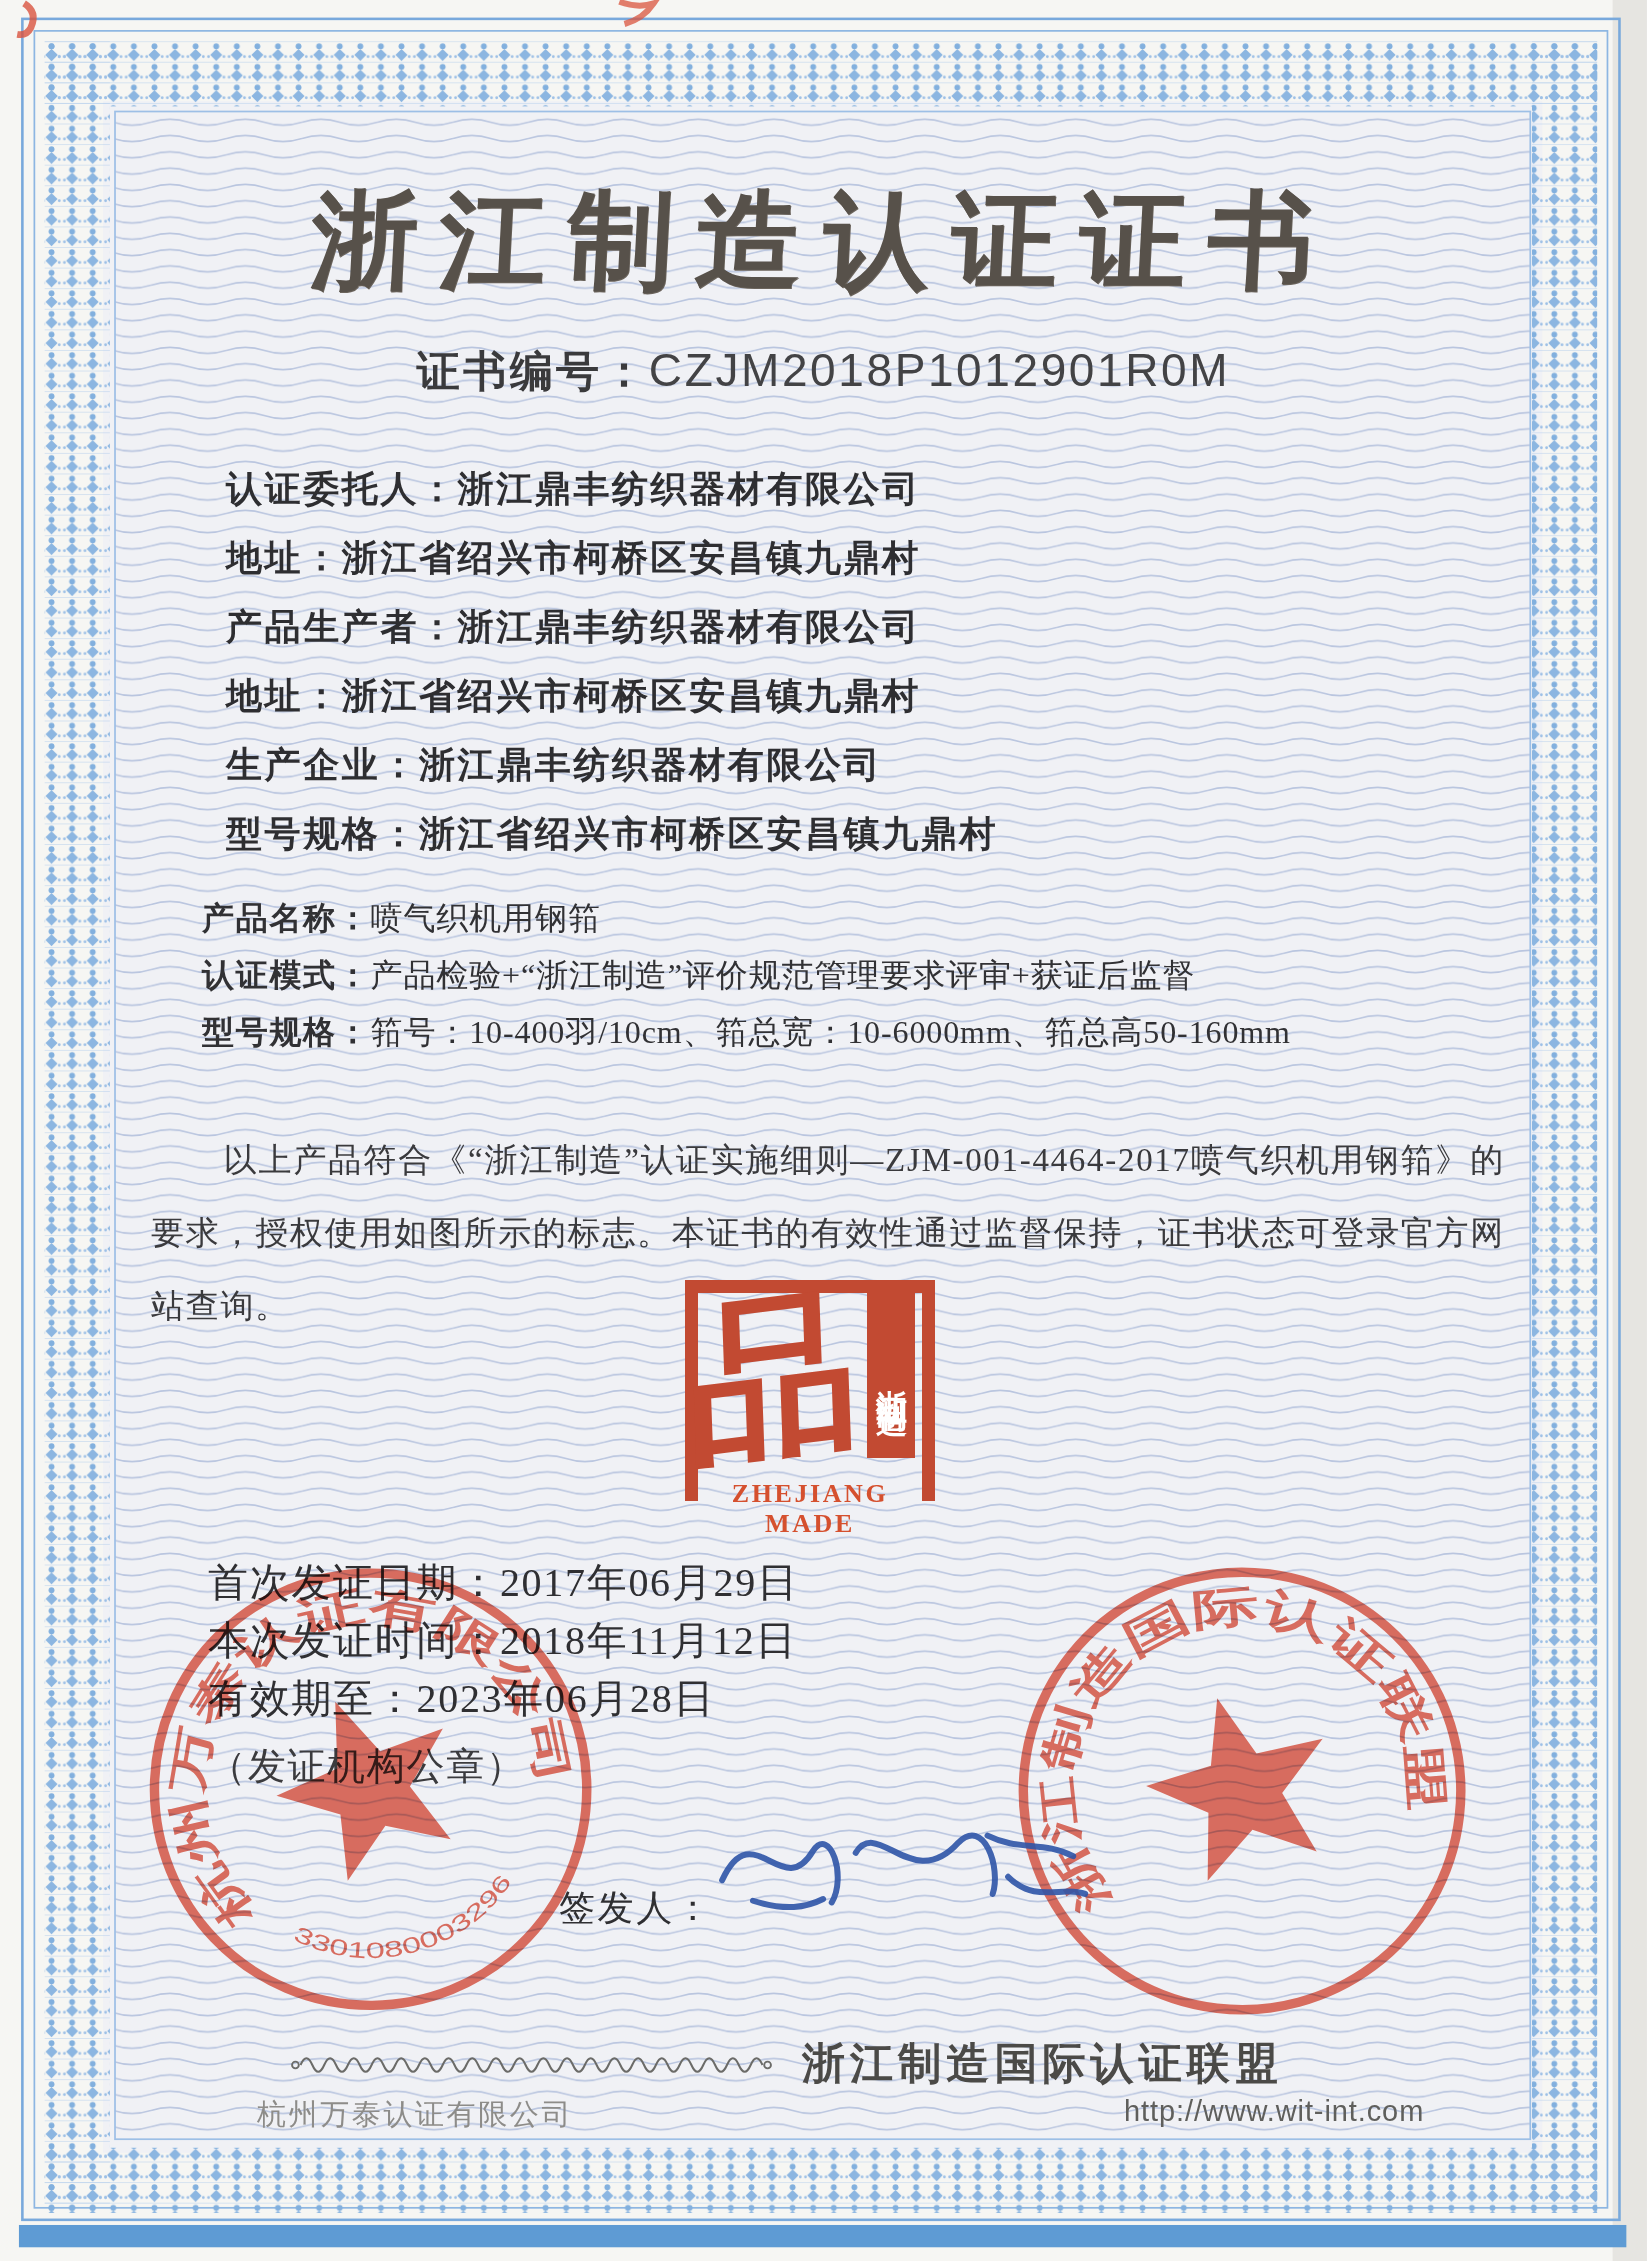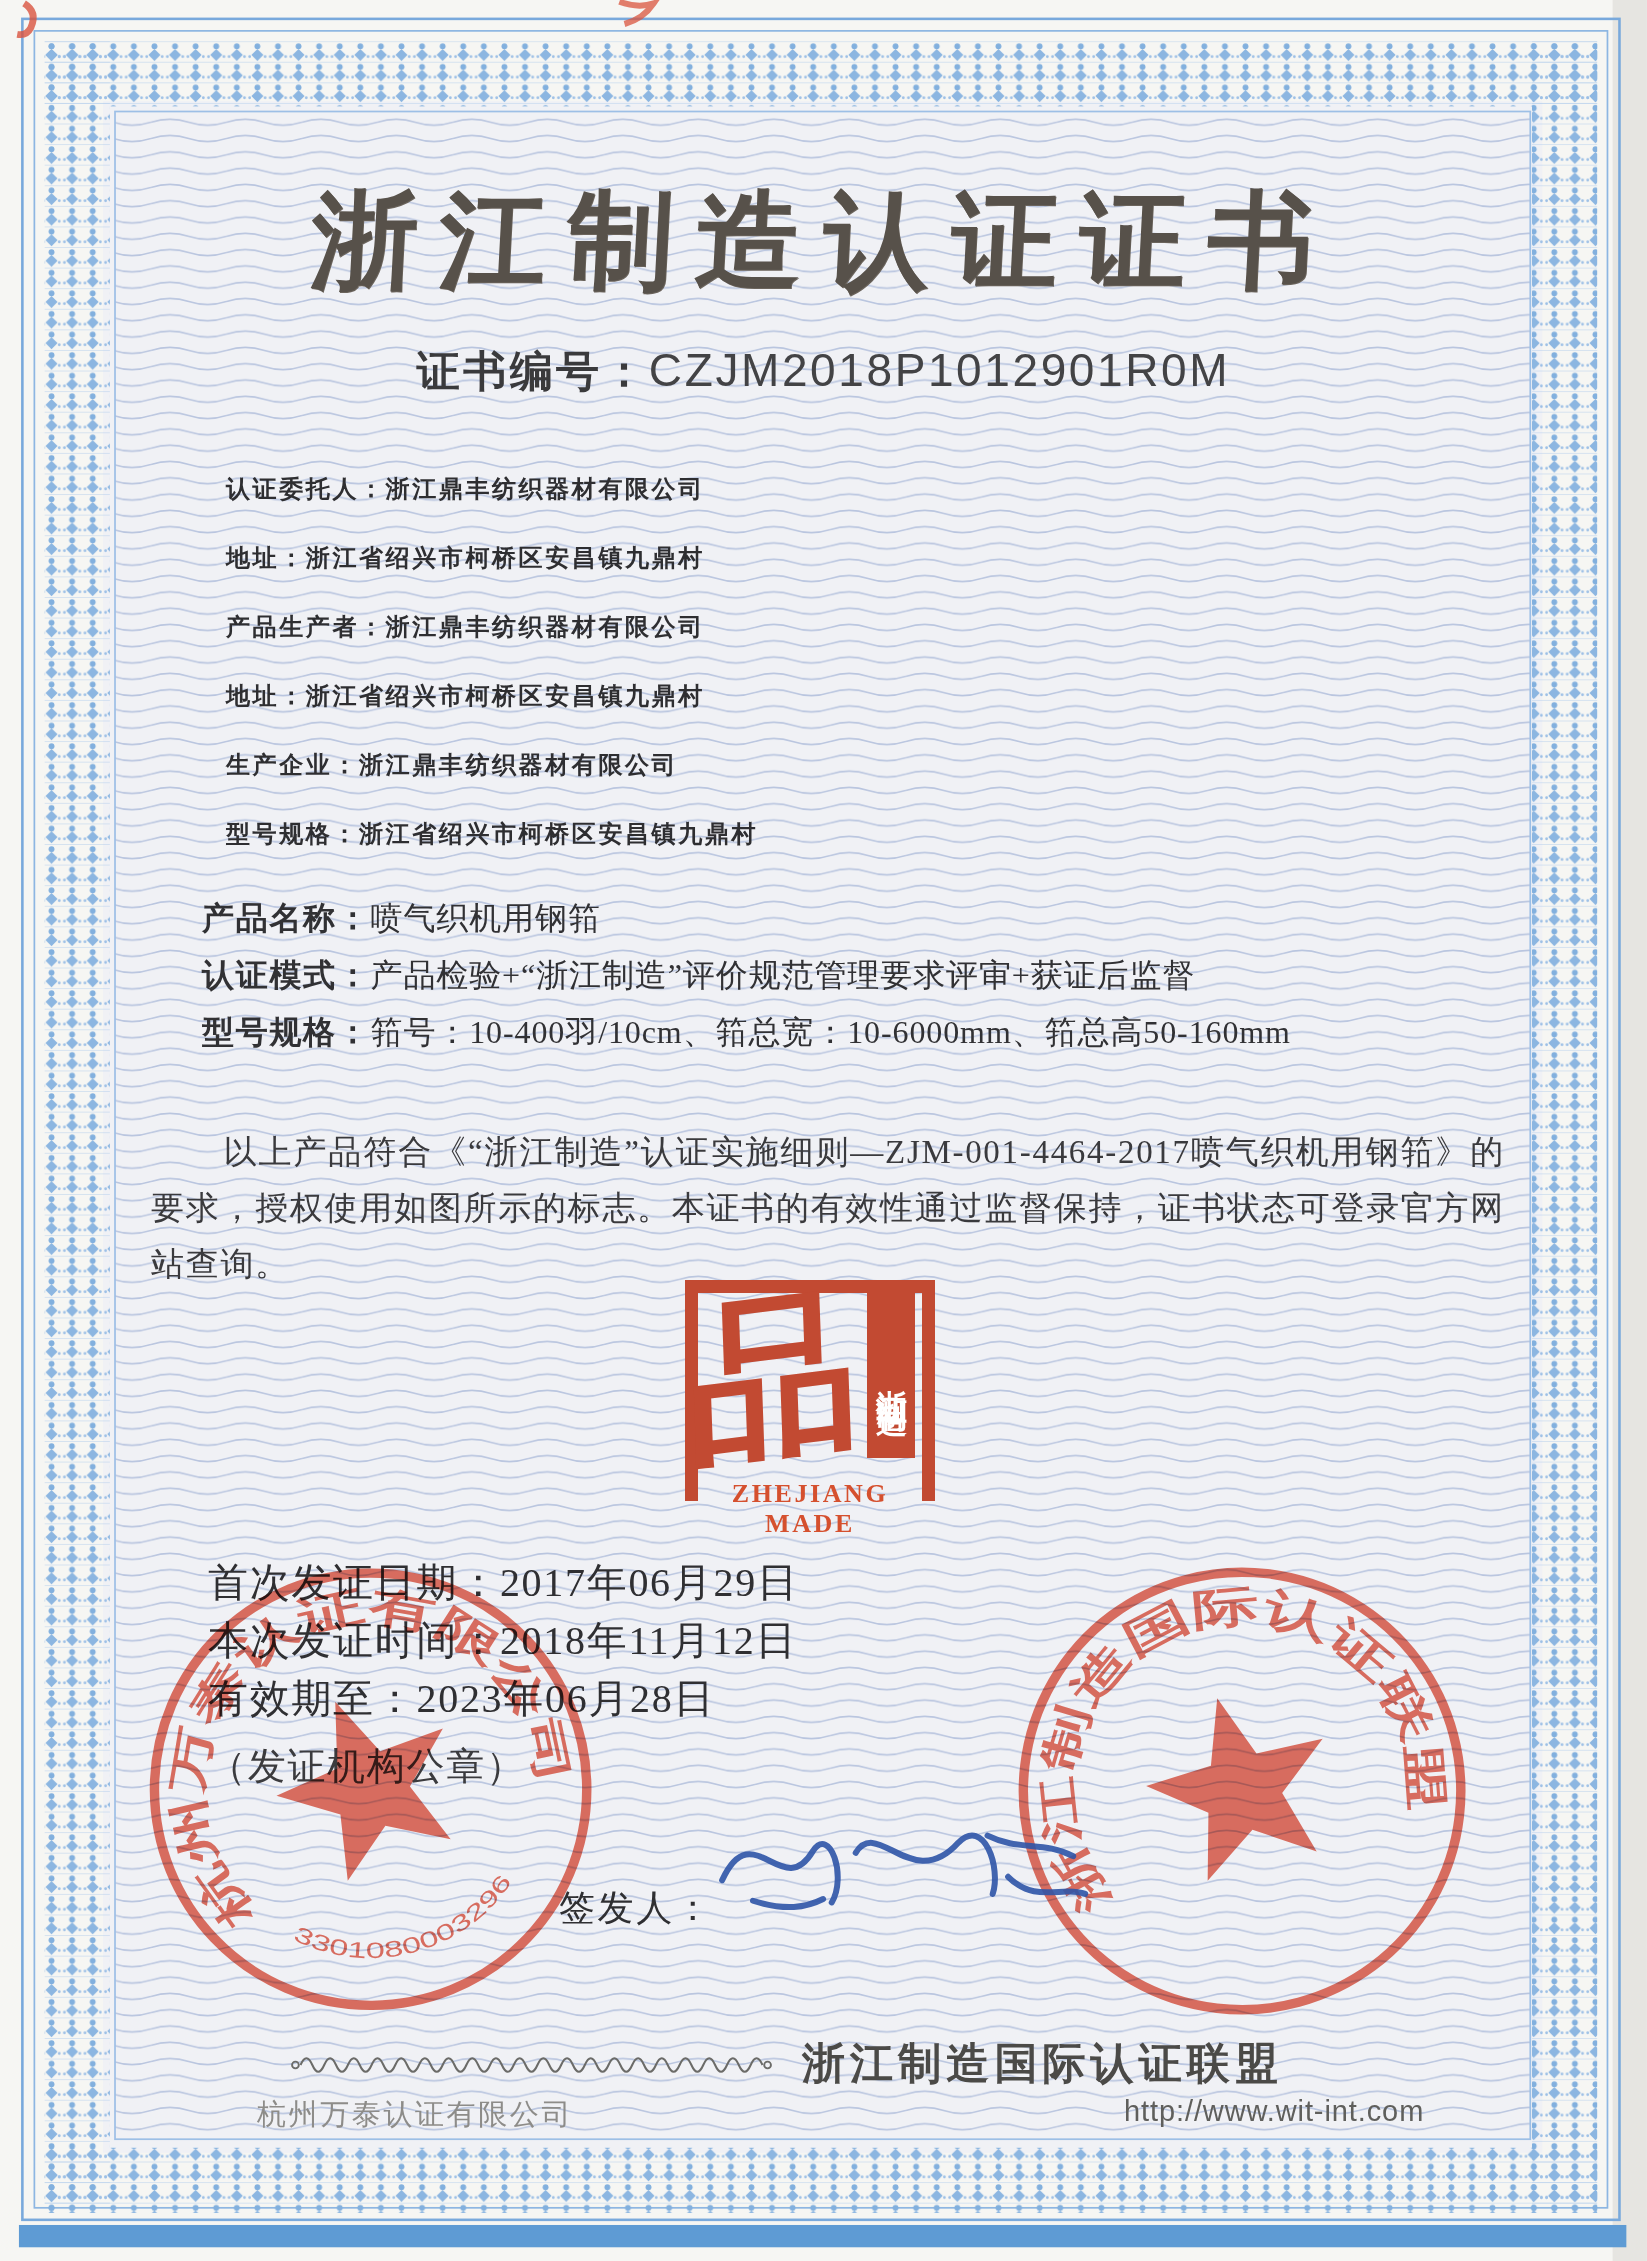--- a/index.html
+++ b/index.html
@@ -17,29 +17,29 @@
     left:0;top:170px;width:1647px;text-align:center;
     font-size:106px;font-weight:bold;color:#57514a;
     letter-spacing:22px;transform:skewX(-3deg);
     text-shadow:0.9px 0.9px 0 #6b645c;
   }
   .certline{left:0;top:343px;width:1647px;text-align:center;}
   .certline .lbl{font-size:43px;font-weight:bold;color:#3a3a3c;font-family:"Liberation Sans","DejaVu Sans",sans-serif;letter-spacing:3.4px;}
   .certline .num{font-size:46px;color:#434345;font-family:"Liberation Sans","DejaVu Sans",sans-serif;letter-spacing:2.6px;}
 
   .fields{left:226px;top:455px;width:1201px;}
-  .fields .frow{height:69px;line-height:69px;font-size:24px;font-weight:bold;color:#2e2e31;letter-spacing:2.6px;}
+  .fields .frow{height:69px;line-height:69px;font-size:36px;font-weight:bold;color:#2e2e31;letter-spacing:2.6px;}
 
   .specs{left:202px;top:890px;width:1338px;}
   .specs .srow{height:57px;line-height:57px;font-size:32px;color:#313134;letter-spacing:0.9px;}
   .specs .srow .lbl{font-weight:bold;letter-spacing:1.7px;}
 
   .statement{
     left:151px;top:1124px;width:1354px;
-    font-size:33px;line-height:56px;color:#3a3a3d;
+    font-size:33px;line-height:73px;color:#3a3a3d;
     text-align:justify;text-indent:2.2em;letter-spacing:1.7px;
   }
 
   .logo{left:685px;top:1280px;width:250px;height:259px;}
   .logo .bar-top{position:absolute;left:0;top:0;width:250px;height:13px;background:#c24a32;}
   .logo .bar-left{position:absolute;left:0;top:0;width:13px;height:221px;background:#c24a32;}
   .logo .bar-right{position:absolute;right:0;top:0;width:13px;height:221px;background:#c24a32;}
   .logo .vblock{
     position:absolute;right:20px;top:13px;width:48px;height:165px;background:#c24a32;
     display:flex;align-items:center;justify-content:center;

